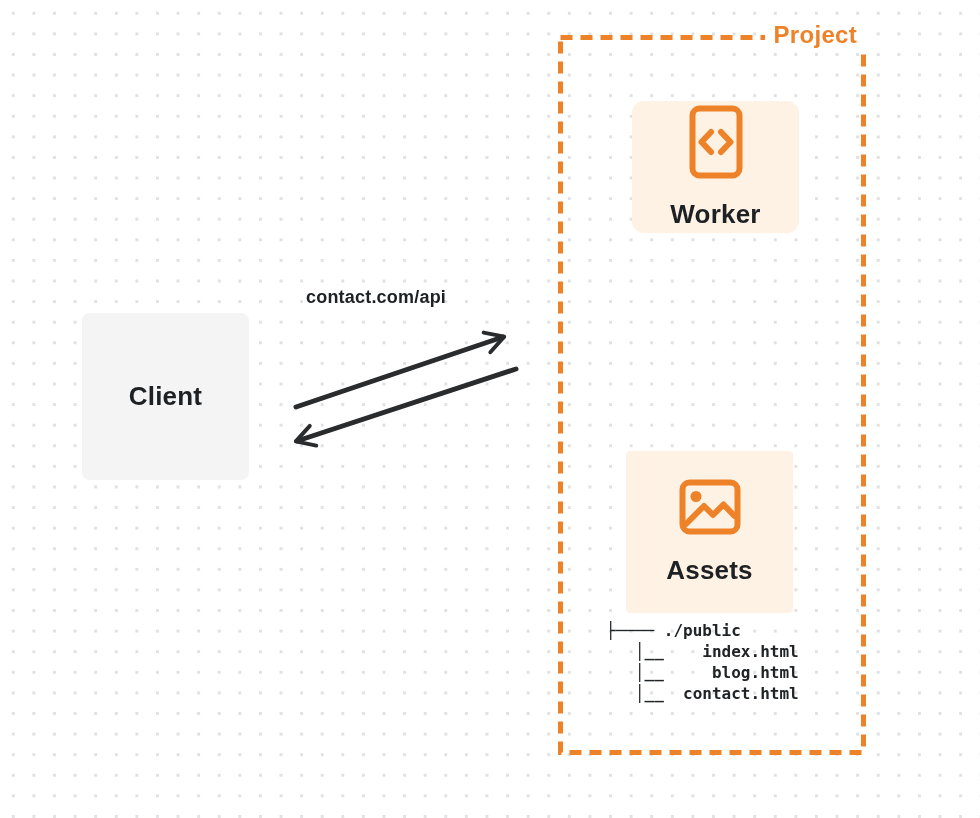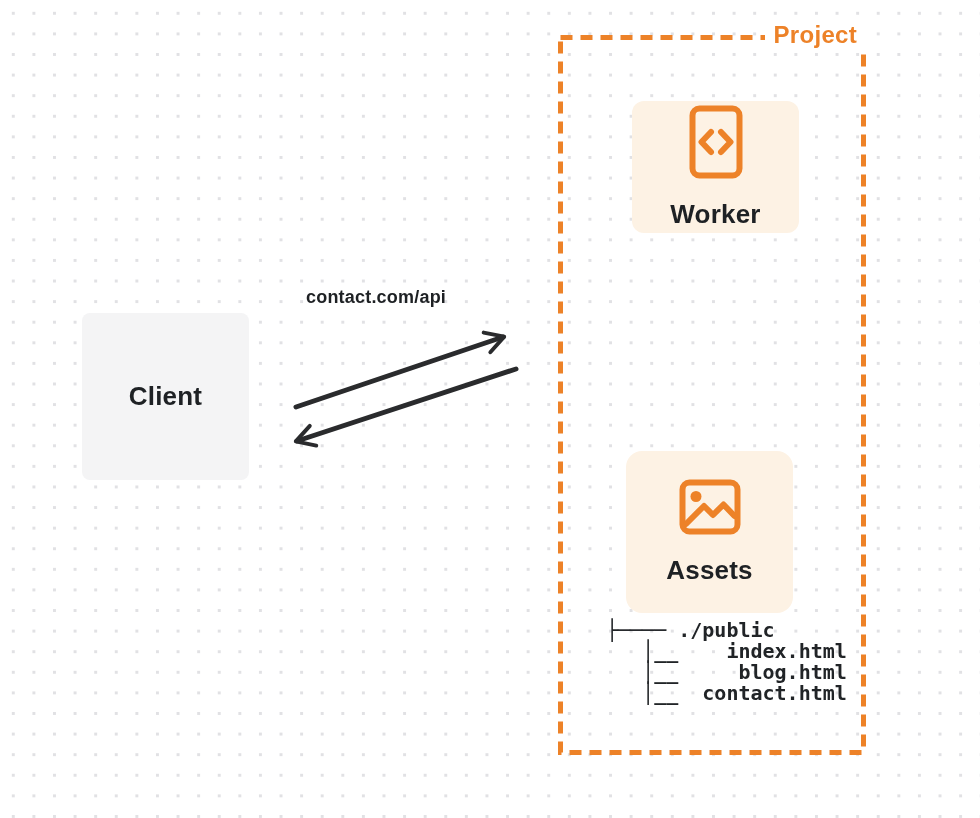--- a/index.html
+++ b/index.html
@@ -48,26 +48,26 @@
   .project-title{
     display:inline-block;background:var(--bg);padding:0 9px;
     color:var(--accent);font-size:24px;font-weight:700;letter-spacing:.3px;
   }
   .worker{
     left:632px;top:101px;width:167px;height:132px;
     background:var(--card-bg);border-radius:12px;
   }
   .assets{
     left:626px;top:451px;width:167px;height:162px;
-    background:var(--card-bg);border-radius:16px;
+    background:var(--card-bg);border-radius:4px;
   }
   .file-tree{
     position:absolute;left:606px;top:620px;
     font-family:"DejaVu Sans Mono",monospace;
-    font-size:20px;line-height:21px;font-weight:700;
+    font-size:16px;line-height:21px;font-weight:700;
     color:#212427;white-space:pre;
   }
   .icon-svg{display:block;}
 </style>
 </head>
 <body>
 
 <div class="canvas">
 
   <svg class="layer" viewBox="0 0 980 818">

